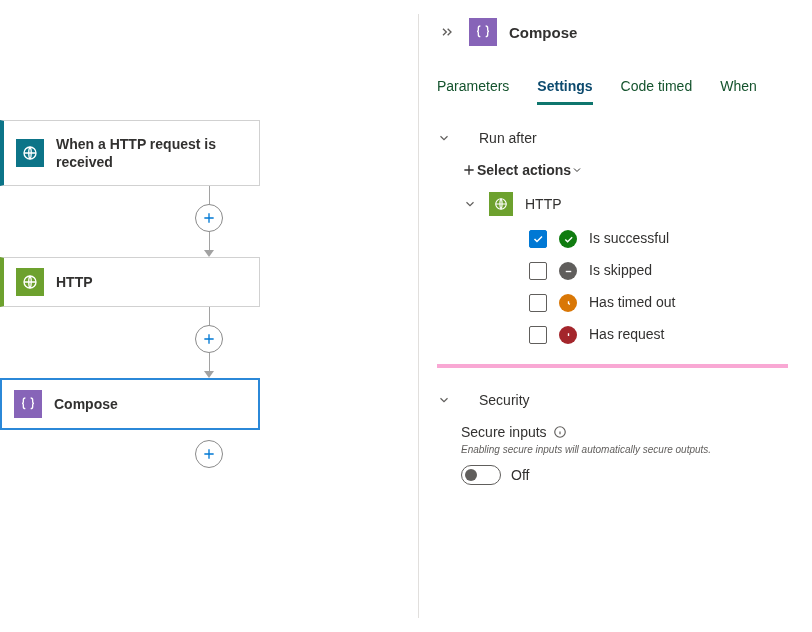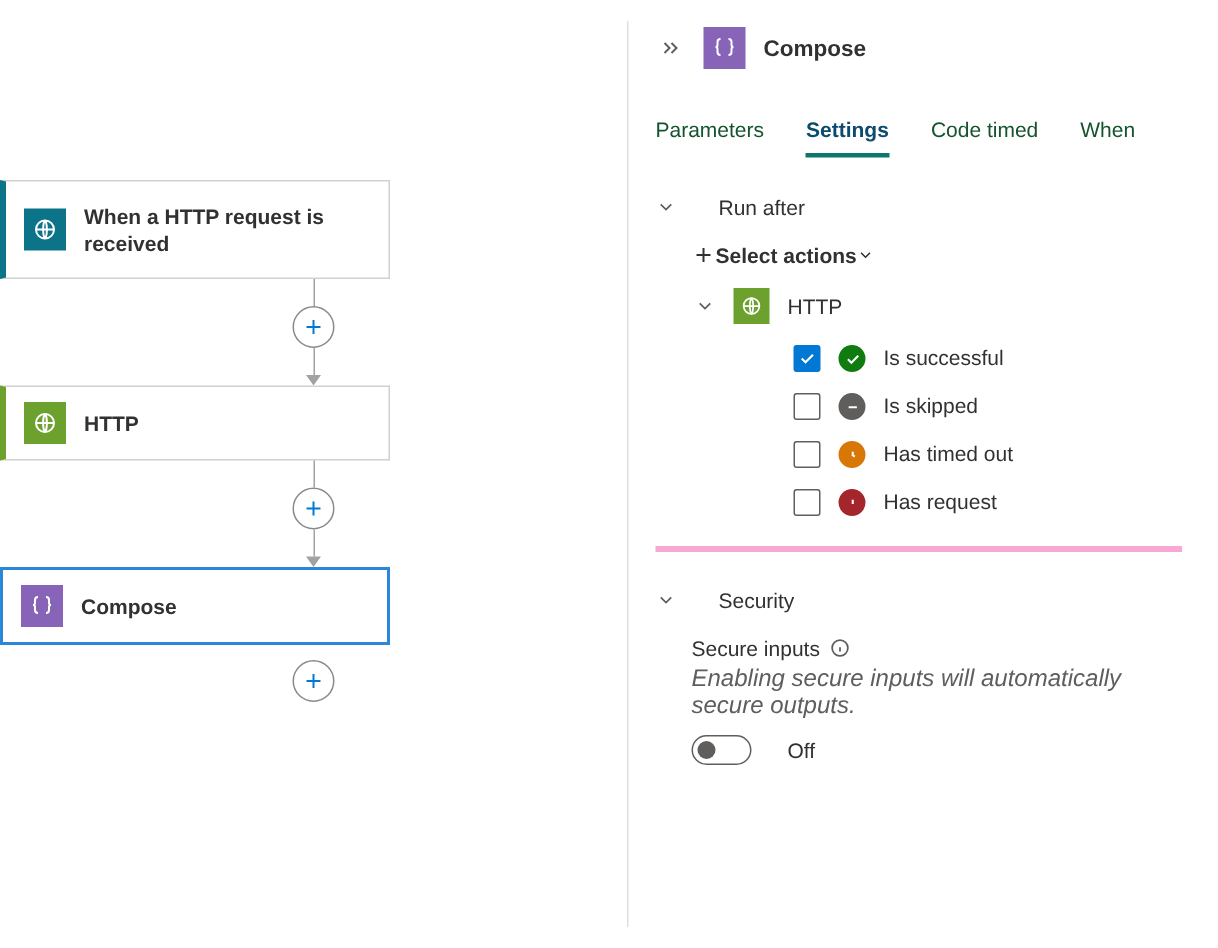--- a/index.html
+++ b/index.html
@@ -201,27 +201,27 @@
     }
     .field-label {
       display: flex; align-items: center; gap: 6px;
       margin-bottom: 4px;
       text-align: right;
     }
     .field-label .info {
       width: 14px; height: 14px; color: #605e5c;
     }
     .help-text {
-      font-size: 16px;
+      font-size: 10px;
       font-style: italic;
       color: #605e5c;
       margin-bottom: 10px;
     }
     .toggle {
-      display: flex; align-items: center; gap: 24px;
+      display: flex; align-items: center; gap: 10px;
       cursor: pointer;
     }
     .toggle-track {
       width: 40px; height: 20px;
       border: 1px solid #605e5c;
       border-radius: 10px;
       position: relative;
     }
     .toggle-thumb {
       width: 12px; height: 12px;

